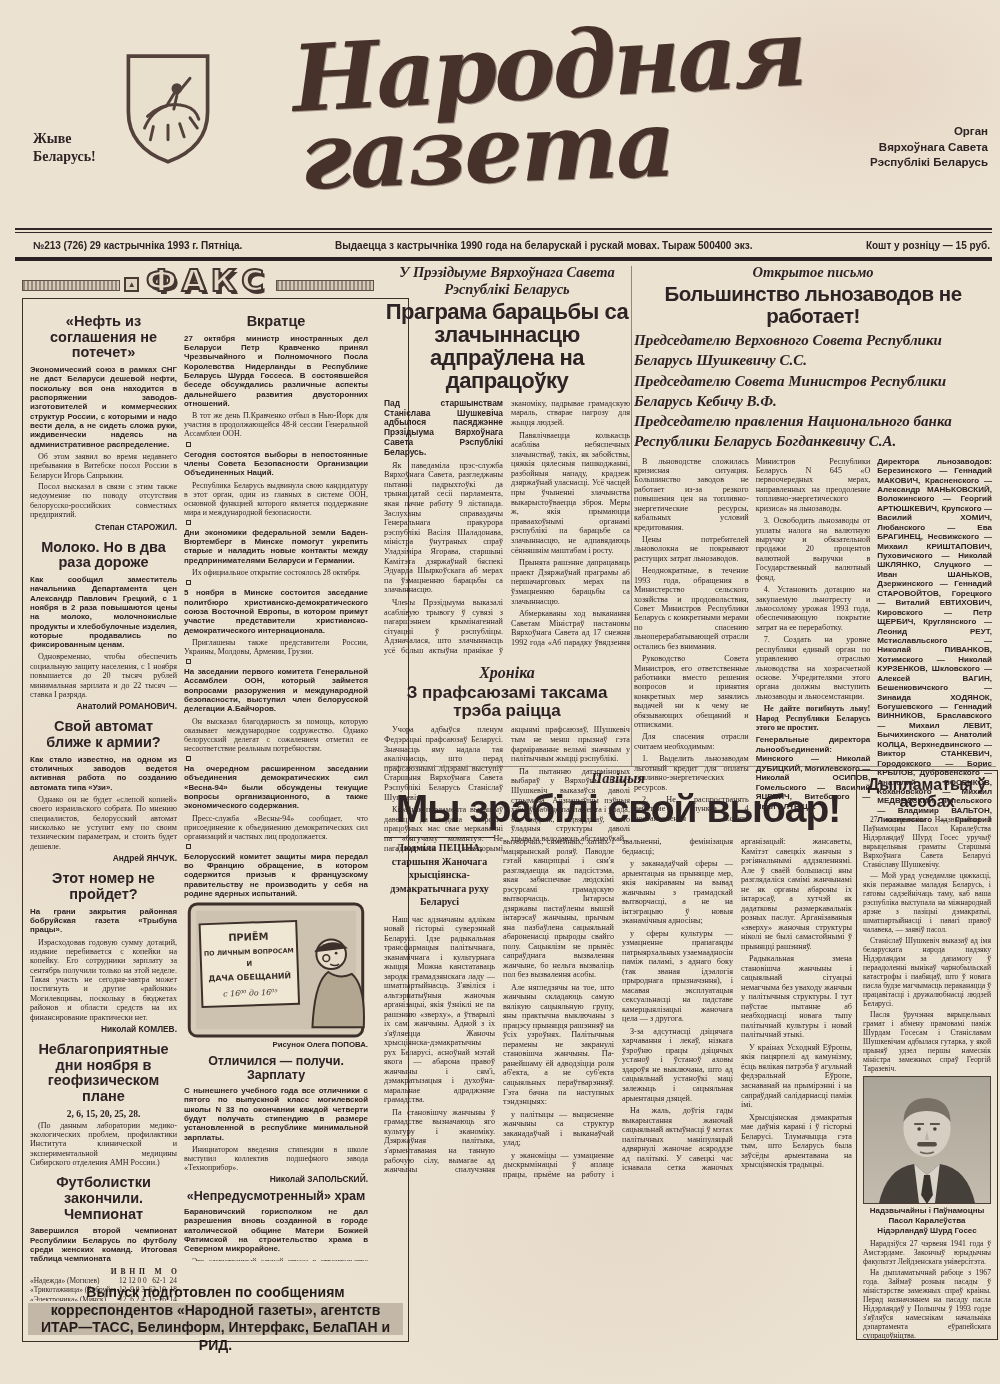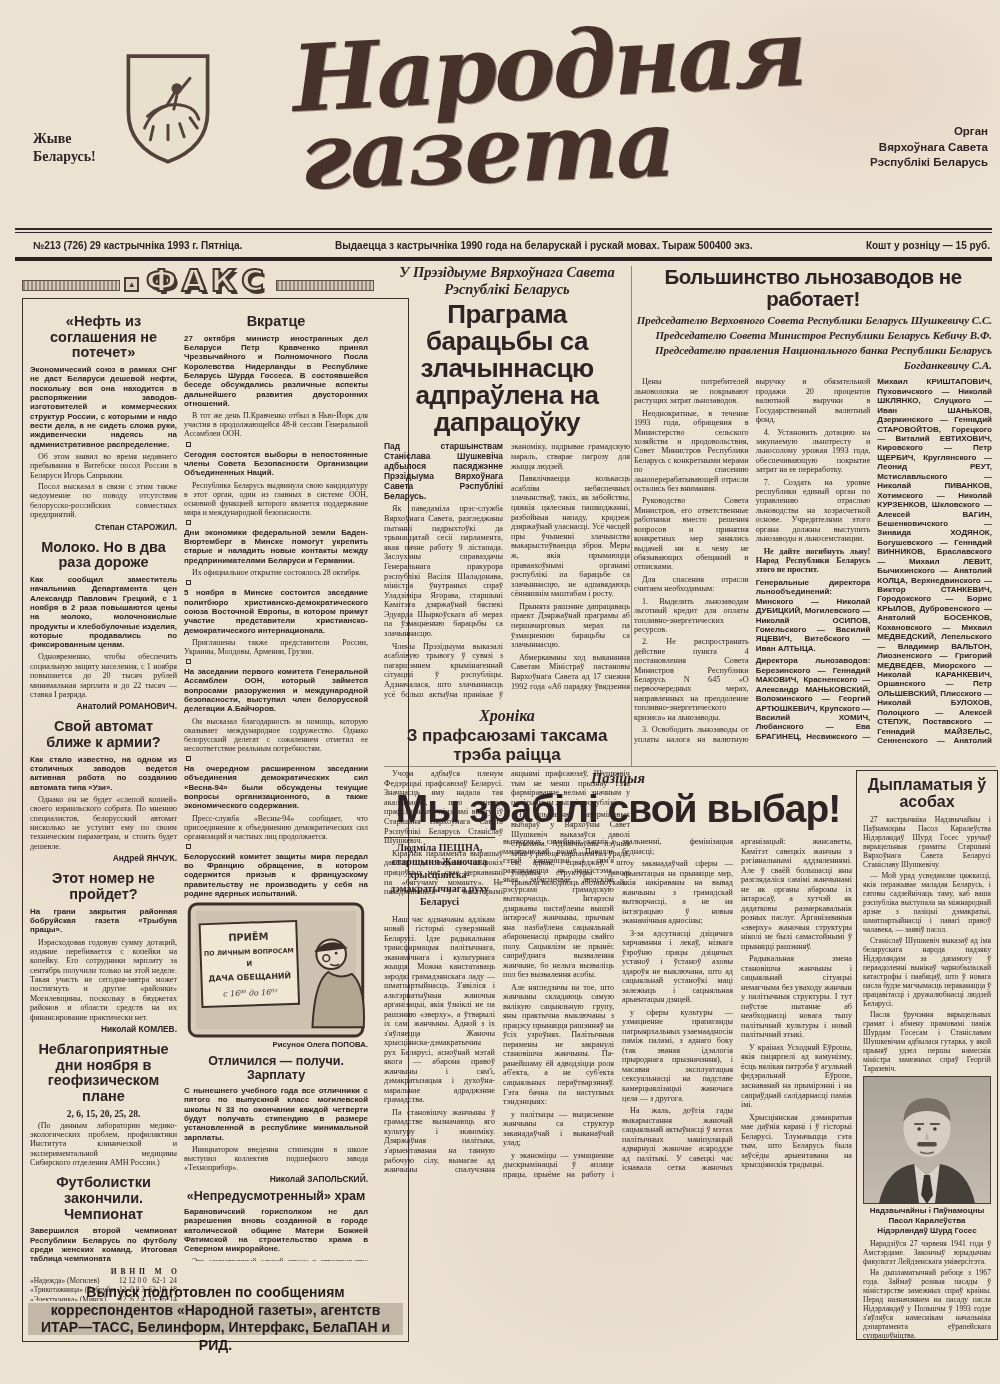--- a/index.html
+++ b/index.html
@@ -55,34 +55,34 @@
   .bull{width:5px;height:5px;border:1.2px solid #3c2e2a;margin:3px 0 3px 2px}
   .brf-f{font-size:7.9px;line-height:1.15;text-align:justify;text-indent:8px;margin-bottom:2px}
   .cart{width:100%;height:138px;margin:3px 0 1px;display:block}
   .credit{text-align:right;font-family:"Liberation Sans",sans-serif;font-weight:bold;font-size:7.8px;margin-bottom:2px}
   
   .mid{left:384px;top:264px;width:246px}
   .ol{left:634px;top:264px;width:358px}
   .pos{left:384px;top:770px;width:468px}
   .kick{font-style:italic;font-weight:bold;text-align:center;font-size:14.5px;line-height:1.18}
   .kick2{font-style:italic;font-weight:bold;text-align:center;font-size:16px;margin-top:7px}
-  .hl1{font-family:"Liberation Sans",sans-serif;font-weight:800;font-size:26px;line-height:1.04;
+  .hl1{font-family:"Liberation Sans",sans-serif;font-weight:800;font-size:22px;line-height:1.04;
     letter-spacing:-.5px;text-align:center;margin:3px 0 6px}
   .hl2{font-family:"Liberation Sans",sans-serif;font-weight:800;font-size:17px;line-height:1.08;text-align:center;margin:2px 0 5px}
   .hl3{font-family:"Liberation Sans",sans-serif;font-weight:800;font-size:20.5px;line-height:1.05;
     letter-spacing:-.5px;text-align:center;margin:2px 0 4px}
   .hl4{font-family:"Liberation Sans",sans-serif;font-weight:800;font-size:39px;line-height:1;
     letter-spacing:-1px;text-align:center;margin:2px 0 9px}
   .c2{column-count:2;column-gap:8px;height:258px;overflow:hidden;font-size:8.2px;line-height:1.17;text-align:justify}
   .c2b{column-count:2;column-gap:8px;height:134px;overflow:hidden;font-size:8.2px;line-height:1.17;text-align:justify}
   .c3{column-count:3;column-gap:7px;height:372px;overflow:hidden;font-size:8.2px;line-height:1.15;text-align:justify}
   .c4{column-count:4;column-gap:8px;height:497px;overflow:hidden;font-size:8.2px;line-height:1.16;text-align:justify}
   .p{text-indent:8px;margin-bottom:3px}
   .lead2{font-family:"Liberation Sans",sans-serif;font-weight:bold;font-size:8.4px;margin-bottom:3px}
-  .addr{font-style:italic;font-weight:bold;font-size:11px;line-height:1.35;text-align:right;margin:3px 0 5px}
+  .addr{font-style:italic;font-weight:bold;font-size:15px;line-height:1.35;margin:3px 0 5px}
   .names{font-family:"Liberation Sans",sans-serif;font-weight:bold;font-size:8px;line-height:1.18;text-align:justify;margin-bottom:3px}
   .appeal{font-weight:bold;text-indent:8px;margin-bottom:3px}
   .byline{font-weight:bold;font-size:10px;line-height:1.35;text-align:center;border-top:1.2px solid #3c2e2a;
     padding-top:3px;margin-bottom:6px}
   
   .dip{left:856px;top:770px;width:142px;height:570px;border:1.5px solid #3c2e2a;padding:5px 6px;overflow:hidden}
   .dip-h{font-family:"Liberation Sans",sans-serif;font-weight:800;font-size:16px;line-height:1.08;text-align:center;margin-bottom:4px}
   .dip-p{font-size:7.7px;line-height:1.17;text-align:justify;text-indent:7px;margin-bottom:2px}
   .photo{width:100%;height:128px;margin:3px 0 2px;display:block}
   .dip-cap{font-family:"Liberation Sans",sans-serif;font-weight:bold;font-size:8px;line-height:1.25;text-align:center;margin-bottom:3px}
@@ -266,27 +266,29 @@
     <div class="hl2">З прафсаюзамі таксама трэба раіцца</div>
     <div class="c2b">
       <p class="p">Учора адбыўся пленум Федэрацыі прафсаюзаў Беларусі. Значнасць яму надала тая акалічнасць, што перад прафсаюзнымі лідэрамі выступіў Старшыня Вярхоўнага Савета Рэспублікі Беларусь Станіслаў Шушкевіч.</p>
       <p class="p">Кіраўнік парламента вырашыў давесці да ведама шырокіх працоўных мас свае меркаванні па «бягучаму моманту». Не пагаджаючыся з некаторымі акцыямі прафсаюзаў, Шушкевіч тым не менш прызнаў гэта фарміраванне вельмі значным у палітычным жыцці рэспублікі.</p>
       <p class="p">Па пытанню датэрміновых выбараў у Вярхоўны Савет Шушкевіч выказаўся даволі стрымана. Адзначыўшы пэўныя хібы ў рабоце парламента і ўрада, ён, аднак, сцвярджаў, што ўладныя структуры даволі трывала валодаюць абстаноўкай.</p>
 
     </div>
   </div>
 
   <div class="abs ol">
+    <div class="kick">Открытое письмо</div>
     <div class="hl3">Большинство льнозаводов не работает!</div>
     <div class="addr">
       <div>Председателю Верховного Совета Республики Беларусь Шушкевичу С.С.</div>
       <div>Председателю Совета Министров Республики Беларусь Кебичу В.Ф.</div>
       <div>Председателю правления Национального банка Республики Беларусь Богданкевичу С.А.</div>
     </div>
     <div class="c3">
+      <p class="p">В льноводстве сложилась кризисная ситуация. Большинство заводов не работает из-за резкого повышения цен на топливно-энергетические ресурсы, кабальных условий кредитования.</p>
       <p class="p">Цены потребителей льноволокна не покрывают растущих затрат льнозаводов.</p>
       <p class="p">Неоднократные, в течение 1993 года, обращения в Министерство сельского хозяйства и продовольствия, Совет Министров Республики Беларусь с конкретными мерами по спасению льноперерабатывающей отрасли остались без внимания.</p>
       <p class="p">Руководство Совета Министров, его ответственные работники вместо решения вопросов и принятия конкретных мер занялись выдачей ни к чему не обязывающих обещаний и отписками.</p>
       <p class="p">Для спасения отрасли считаем необходимым:</p>
       <p class="p">1. Выделить льнозаводам льготный кредит для оплаты топливно-энергетических ресурсов.</p>
       <p class="p">2. Не распространять действие пункта 4 постановления Совета Министров Республики Беларусь N 645 «О первоочередных мерах, направленных на преодоление топливно-энергетического кризиса» на льнозаводы.</p>
       <p class="p">3. Освободить льнозаводы от уплаты налога на валютную выручку и обязательной продажи 20 процентов валютной выручки в Государственный валютный фонд.</p>
       <p class="p">4. Установить дотацию на закупаемую льнотресту и льносолому урожая 1993 года, обеспечивающую покрытие затрат на ее переработку.</p>
       <p class="p">7. Создать на уровне республики единый орган по управлению отраслью льноводства на хозрасчетной основе. Учредителями этого органа должны выступить льнозаводы и льносемстанции.</p>
       <p class="appeal">Не дайте погибнуть льну! Народ Республики Беларусь этого не простит.</p>
@@ -299,22 +301,22 @@
     <div class="kick">Пазіцыя</div>
     <div class="hl4">Мы зрабілі свой выбар!</div>
     <div class="c4">
       <div class="byline">Людміла ПЕЦІНА, старшыня Жаночага хрысціянска-дэмакратычнага руху Беларусі</div>
       <p class="p">Наш час адзначаны адлікам новай гісторыі суверэннай Беларусі. Ідзе радыкальная трансфармацыя палітычнага, эканамічнага і культурнага жыцця. Можна канстатаваць зародкі грамадзянскага ладу — шматпартыйнасць. З'явіліся і альтэрнатыўныя жаночыя арганізацыі, якія ўзніклі не па рашэнню «зверху», а ўтварылі іх самі жанчыны. Адной з іх з'яўляецца Жаночы хрысціянска-дэмакратычны рух Беларусі, асноўнай мэтай якога — абарона правоў жанчыны і сям'і, дэмакратызацыя і духоўна-маральнае адраджэнне грамадства.</p>
       <p class="p">Па становішчу жанчыны ў грамадстве вызначаюць яго культуру і эканоміку. Дзяржаўная палітыка, з'арыентаваная на танную рабочую сілу, вымагае ад жанчыны спалучэння вытворчых, сямейных, хатніх і мацярынскай роляў. Паводле гэтай канцэпцыі і сям'я разглядаецца як падсістэма, якая забяспечвае людскімі рэсурсамі грамадскую вытворчасць. Інтарэсы дзяржавы пастаўлены вышэй інтарэсаў жанчыны, прычым яна пазбаўлена сацыяльнай абароненасці прыроды свайго полу. Сацыялізм не прынёс сапраўднага вызвалення жанчыне, бо нельга вызваліць пол без вызвалення асобы.</p>
       <p class="p">Але нягледзячы на тое, што жанчыны складаюць самую вялікую сацыяльную групу, яны практычна выключаны з працэсу прыняцця рашэнняў на ўсіх узроўнях. Палітычныя перамены не закранулі становішча жанчыны. Па-ранейшаму ёй адводзіцца роля аб'екта, а не суб'екта сацыяльных пераўтварэнняў. Гэта бачна па наступных тэндэнцыях:</p>
       <p class="p">у палітыцы — выцясненне жанчыны са структур заканадаўчай і выканаўчай улад;</p>
       <p class="p">у эканоміцы — узмацненне дыскрымінацыі ў аплаце працы, прыёме на работу і звальненні, фемінізацыя беднасці;</p>
       <p class="p">у заканадаўчай сферы — арыентацыя на прыняцце мер, якія накіраваны на вывад жанчыны з грамадскай вытворчасці, а не на інтэграцыю ў новыя эканамічныя адносіны;</p>
+      <p class="p">у сферы культуры — узмацненне прапаганды патрыярхальных узаемаадносін паміж паламі, з аднаго боку (так званая ідэалогія прыроднага прызначэння), і масавая эксплуатацыя сексуальнасці на падставе камерцыялізацыі жаночага цела — з другога.</p>
       <p class="p">З-за адсутнасці дзіцячага харчавання і лекаў, нізкага ўзроўню працы дзіцячых устаноў і ўстаноў аховы здароўя не выключана, што ад сацыяльнай устаноўкі маці залежыць і сацыяльная арыентацыя дзяцей.</p>
-      <p class="p">у сферы культуры — узмацненне прапаганды патрыярхальных узаемаадносін паміж паламі, з аднаго боку (так званая ідэалогія прыроднага прызначэння), і масавая эксплуатацыя сексуальнасці на падставе камерцыялізацыі жаночага цела — з другога.</p>
       <p class="p">На жаль, доўгія гады выкарыстання жаночай сацыяльнай актыўнасці ў мэтах палітычных маніпуляцый адвярнулі жаночае асяроддзе ад палітыкі. У савецкі час існавала сетка жаночых арганізацый: жансаветы, Камітэт савецкіх жанчын з рэгіянальнымі аддзяленнямі. Але ў сваёй большасці яны разглядаліся самімі жанчынамі не як органы абароны іх інтарэсаў, а хутчэй як дадатковы размеркавальнік розных паслуг. Арганізаваныя «зверху» жаночыя структуры ніколі не былі самастойнымі ў прыняцці рашэнняў.</p>
       <p class="p">Радыкальная змена становішча жанчыны і сацыяльнай сітуацыі немагчыма без уваходу жанчын у палітычныя структуры. І тут паўстае пытанне аб неабходнасці новага тыпу палітычнай культуры і новай палітычнай этыкі.</p>
       <p class="p">У краінах Усходняй Еўропы, якія пацярпелі ад камунізму, ёсць вялікая патрэба ў агульнай федэральнай Еўропе, заснаванай на прымірэнні і на сапраўднай салідарнасці паміж імі.</p>
       <p class="p">Хрысціянская дэмакратыя мае даўнія карані і ў гісторыі Беларусі. Тлумачыцца гэта тым, што Беларусь была заўсёды арыентавана на хрысціянскія традыцыі.</p>
     </div>
   </div>
 
   <div class="abs dip">
     <div class="dip-h">Дыпламатыя ў асобах</div>
     <p class="dip-p">27 кастрычніка Надзвычайны і Паўнамоцны Пасол Каралеўства Нідэрландаў Шурд Госес уручыў вярыцельныя граматы Старшыні Вярхоўнага Савета Беларусі Станіславу Шушкевічу.</p>

